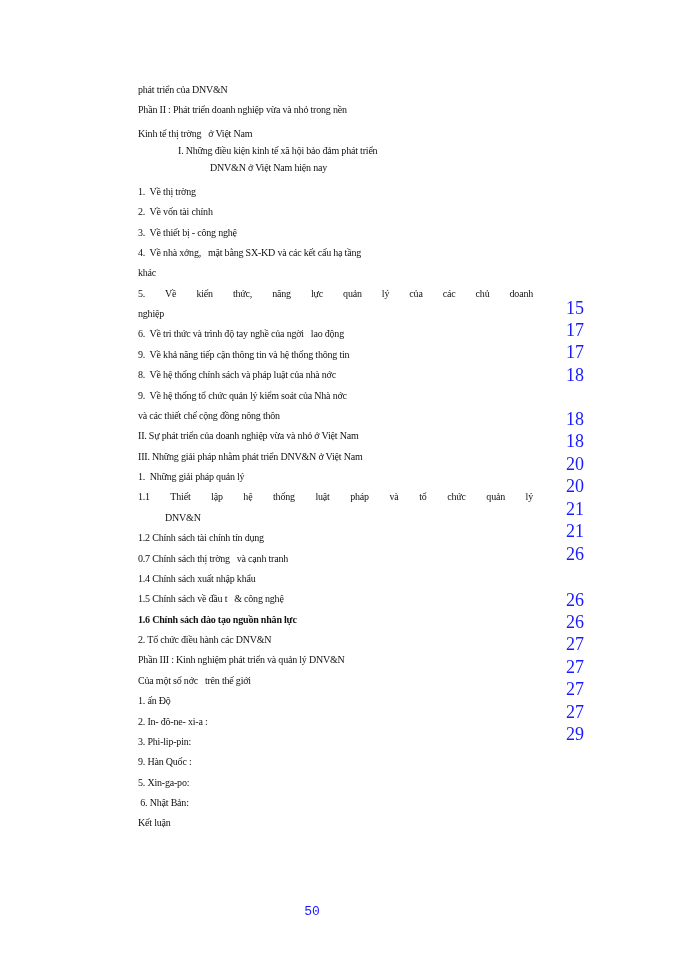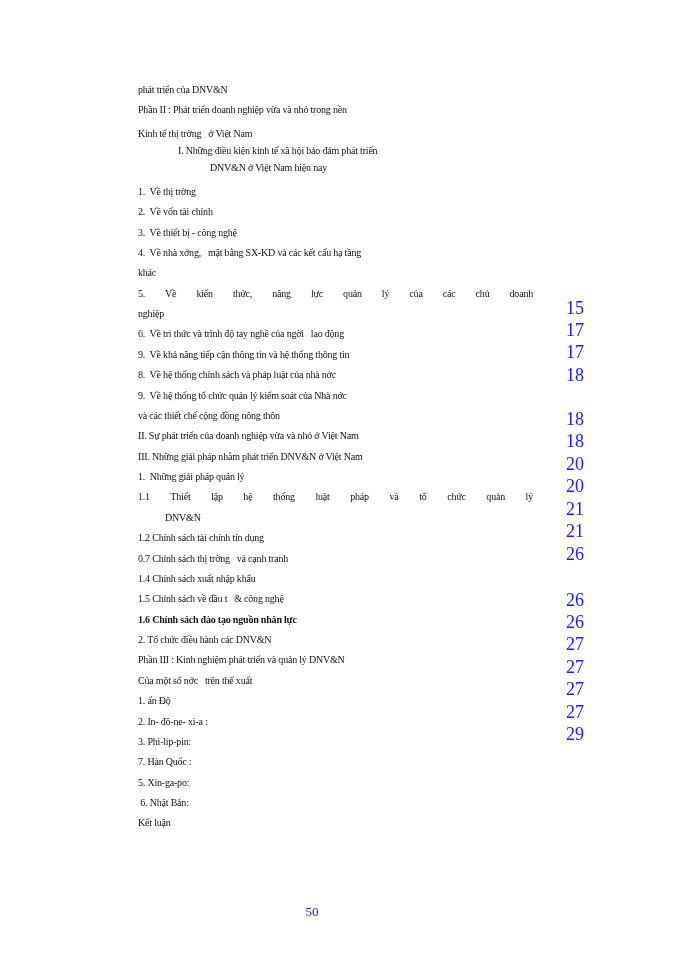--- a/index.html
+++ b/index.html
@@ -13,21 +13,21 @@
   .toc-line.indent { left: 178px; }
   .toc-line.indent2 { left: 165px; }
   .toc-line.justify { width: 395px; text-align: justify; text-align-last: justify; white-space: normal; }
   .pg {
     position: absolute; left: 566px;
     font-family: "Liberation Serif", serif; font-size: 18px; color: #1a1aff;
     line-height: 18px;
   }
   .footer-num {
     position: absolute; left: 0; width: 624px; top: 904px; text-align: center;
-    font-family: Liberation Serif, serif; font-size: 13px; color: #1a1aff;
+    font-family: Liberation Mono, monospace; font-size: 13px; color: #1a1aff;
   }
 </style>
 </head>
 <body>
 
 <div class="page">
   <div id="toc">
       <div class="toc-line" style="top: 81px;">phát triển của DNV&amp;N</div>
       <div class="toc-line" style="top: 101.4px;">Phần II : Phát triển doanh nghiệp vừa và nhỏ trong nền</div>
       <div class="toc-line" style="top: 125px;">Kinh tế thị trờng   ở Việt Nam</div>
@@ -50,25 +50,25 @@
       <div class="toc-line" style="top: 468px;">1.  Những giải pháp quản lý</div>
       <div class="toc-line justify" style="top: 488.4px;">1.1 Thiết lập hệ thống luật pháp và tổ chức quản lý</div>
       <div class="toc-line indent2" style="top: 508.8px;">DNV&amp;N</div>
       <div class="toc-line" style="top: 529.1px;">1.2 Chính sách tài chính tín dụng</div>
       <div class="toc-line" style="top: 549.5px;">0.7 Chính sách thị trờng   và cạnh tranh</div>
       <div class="toc-line" style="top: 569.9px;">1.4 Chính sách xuất nhập khẩu</div>
       <div class="toc-line" style="top: 590.3px;">1.5 Chính sách về đầu t   &amp; công nghệ</div>
       <div class="toc-line" style="top: 610.6px; font-weight: bold;">1.6 Chính sách đào tạo nguồn nhân lực</div>
       <div class="toc-line" style="top: 631px;">2. Tổ chức điều hành các DNV&amp;N</div>
       <div class="toc-line" style="top: 651.4px;">Phần III : Kinh nghiệm phát triển và quản lý DNV&amp;N</div>
-      <div class="toc-line" style="top: 671.7px;">Của một số nớc   trên thế xuất</div>
+      <div class="toc-line" style="top: 671.7px;">Của một số nớc   trên thế giới</div>
       <div class="toc-line" style="top: 692.1px;">1. ấn Độ</div>
       <div class="toc-line" style="top: 712.5px;">2. In- đô-ne- xi-a :</div>
       <div class="toc-line" style="top: 732.8px;">3. Phi-lip-pin:</div>
-      <div class="toc-line" style="top: 753.2px;">7. Hàn Quốc :</div>
+      <div class="toc-line" style="top: 753.2px;">9. Hàn Quốc :</div>
       <div class="toc-line" style="top: 773.6px;">5. Xin-ga-po:</div>
       <div class="toc-line" style="top: 794px;"> 6. Nhật Bản:</div>
       <div class="toc-line" style="top: 814.3px;">Kết luận</div>
     </div>
   <div id="pages">
       <div class="pg" style="top: 299px;">15</div>
       <div class="pg" style="top: 321px;">17</div>
       <div class="pg" style="top: 343px;">17</div>
       <div class="pg" style="top: 366px;">18</div>
       <div class="pg" style="top: 410px;">18</div>

